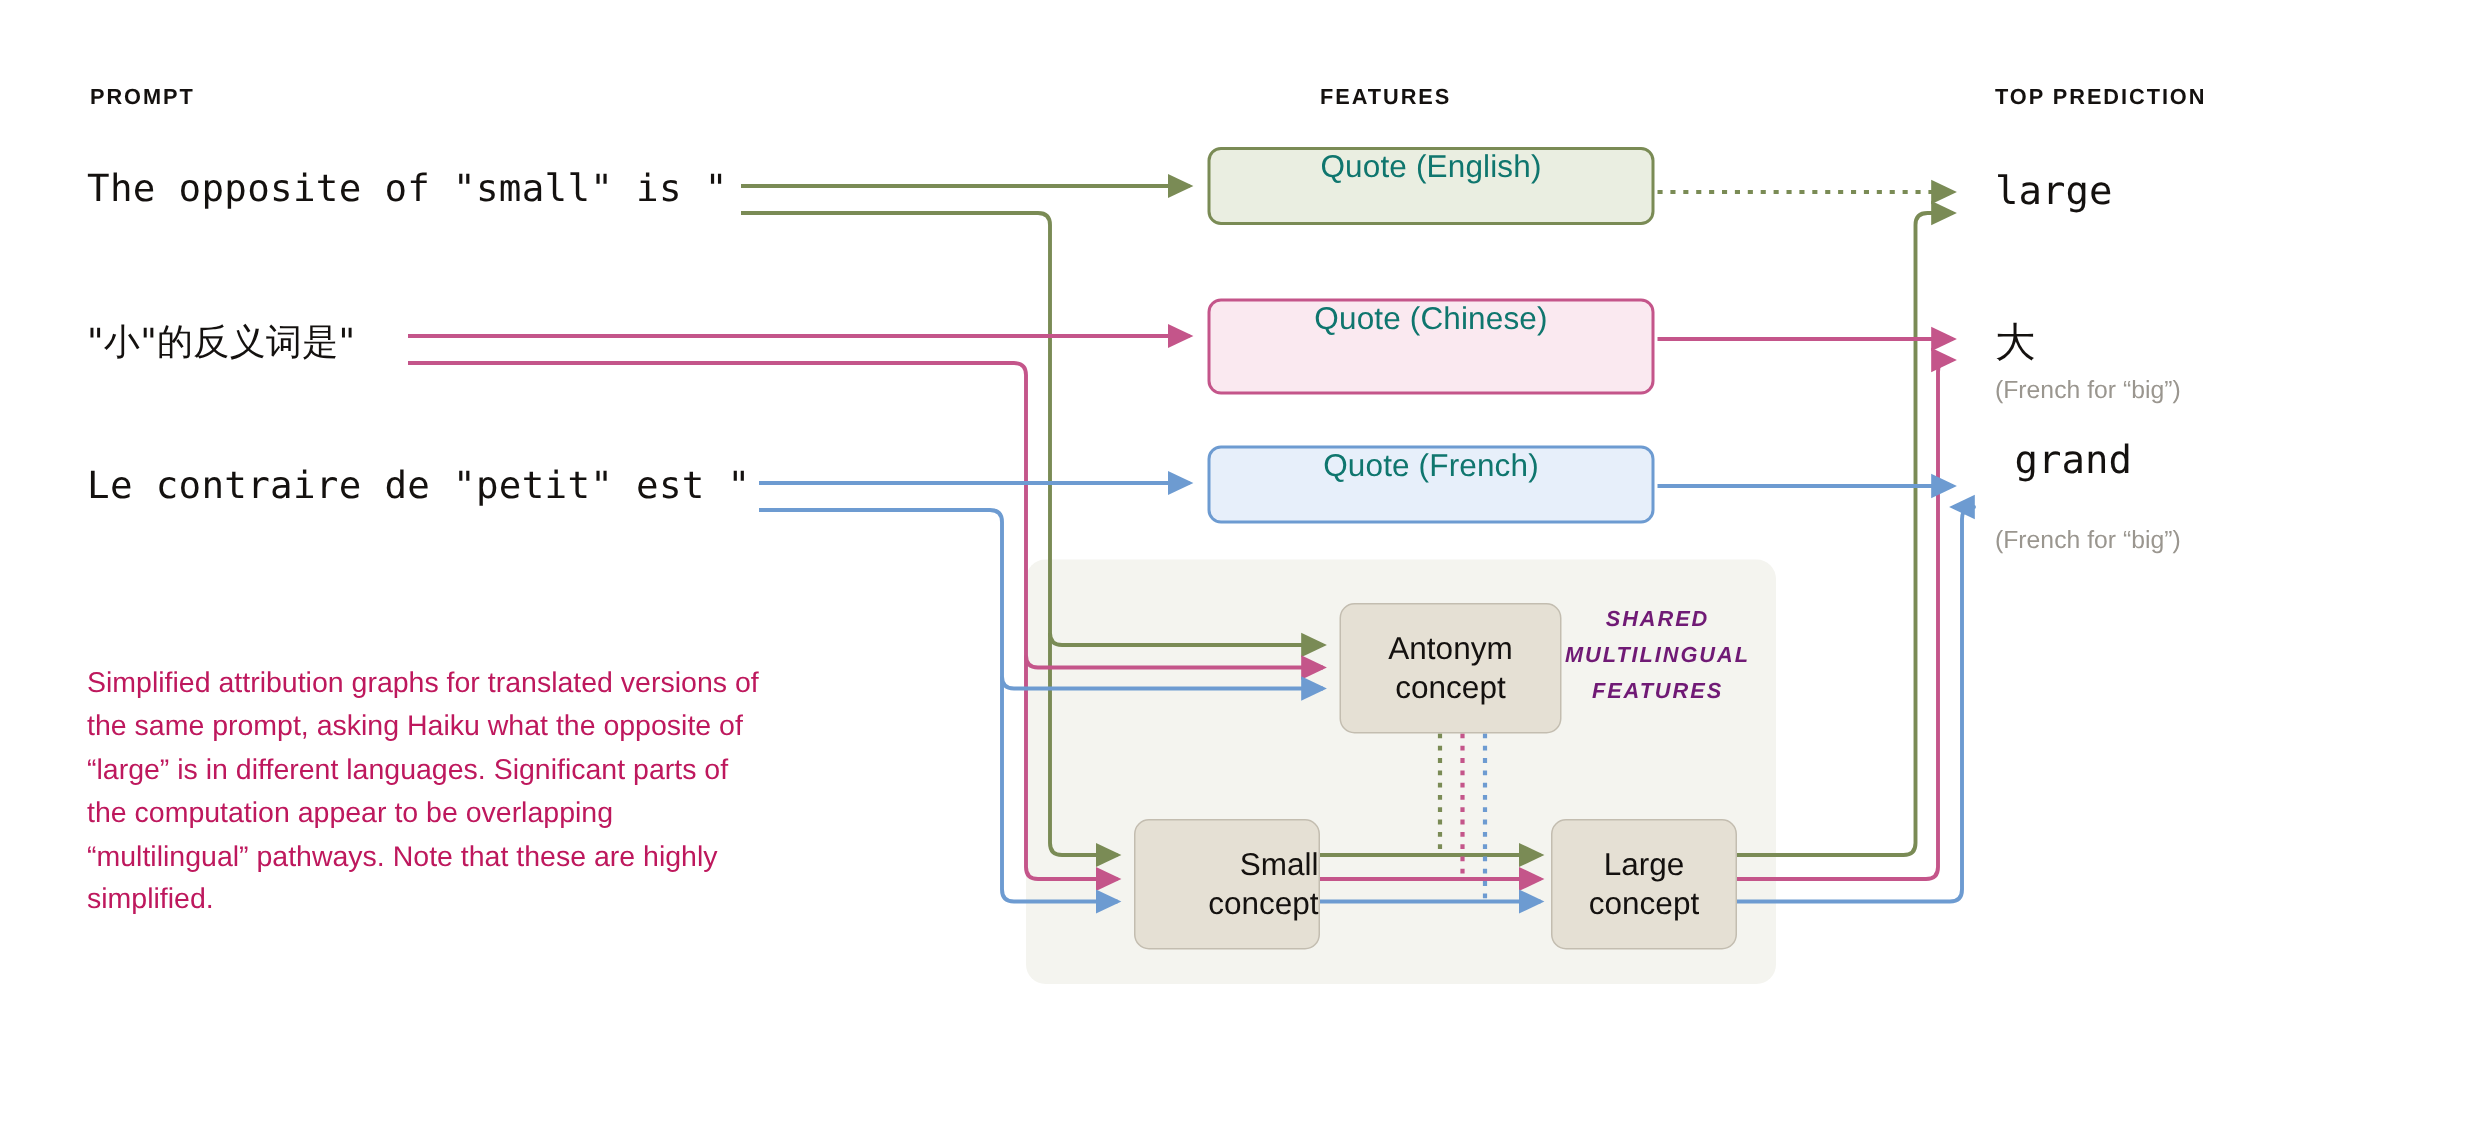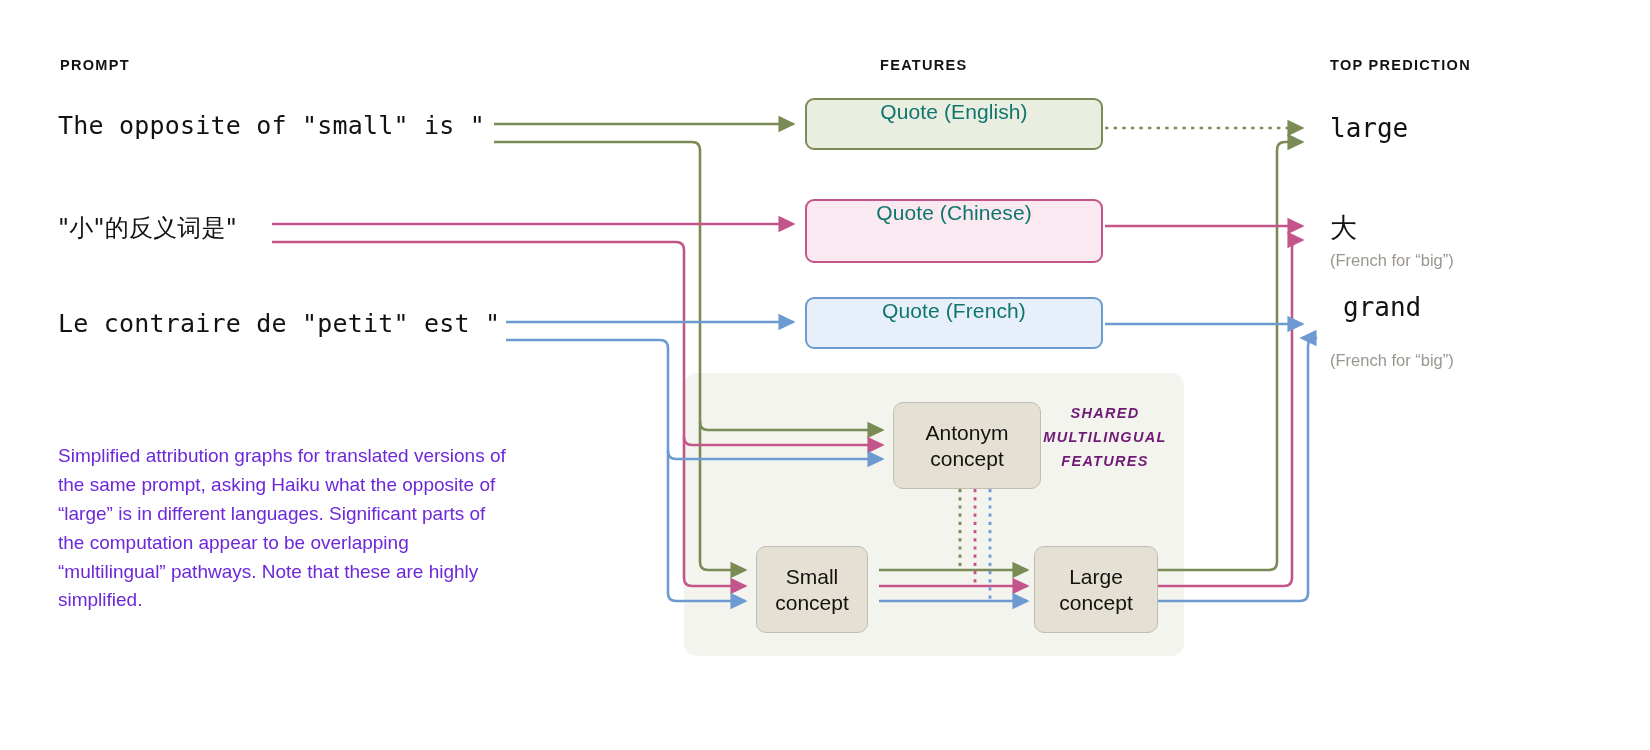--- a/index.html
+++ b/index.html
@@ -26,21 +26,21 @@
 
   .cbox{position:absolute;display:flex;flex-direction:column;align-items:center;
         justify-content:center;border-radius:10px;border:1.6px solid #c3bdb0;
         background:#e5e0d4;font-size:21px;color:#14110f;line-height:1.22;
         box-sizing:border-box;}
 
   #shared-region{position:absolute;background:#f4f4ef;border-radius:13px;}
   #shared-label{position:absolute;text-align:center;font-size:14.5px;font-weight:700;
                 letter-spacing:1.3px;line-height:1.65;color:#701a75;font-style:italic;}
 
-  #caption{position:absolute;font-size:19px;line-height:1.52;color:#6d28d9;width:450px;}
+  #caption{position:absolute;font-size:19px;line-height:1.52;color:#be185d;width:450px;}
 </style>
 </head>
 <body>
 
 <div id="stage">
 
   <div class="col-head" style="left:60px;  top:57px;">PROMPT</div>
   <div class="col-head" style="left:880px;  top:57px;">FEATURES</div>
   <div class="col-head" style="left:1330px; top:57px;">TOP PREDICTION</div>
 
@@ -108,21 +108,21 @@
     <span>Quote (Chinese)</span>
   </div>
   <div class="qbox" style="left:805px;top:297px;width:298px;height:52px;background:#e7effa;border-color:#6d9bd1;">
     <span>Quote (French)</span>
   </div>
 
   <div class="cbox" style="left:893px;top:402px;width:148px;height:87px;">
     <span>Antonym</span>
     <span>concept</span>
   </div>
-  <div class="cbox" style="left:756px;top:546px;width:112px;height:87px;">
+  <div class="cbox" style="left:756px;top:546px;width:124px;height:87px;align-items:flex-end;">
     <span>Small</span>
     <span>concept</span>
   </div>
   <div class="cbox" style="left:1034px;top:546px;width:124px;height:87px;">
     <span>Large</span>
     <span>concept</span>
   </div>
 
   <div class="pred" style="left:1330px;top:113px;">large</div>
 

